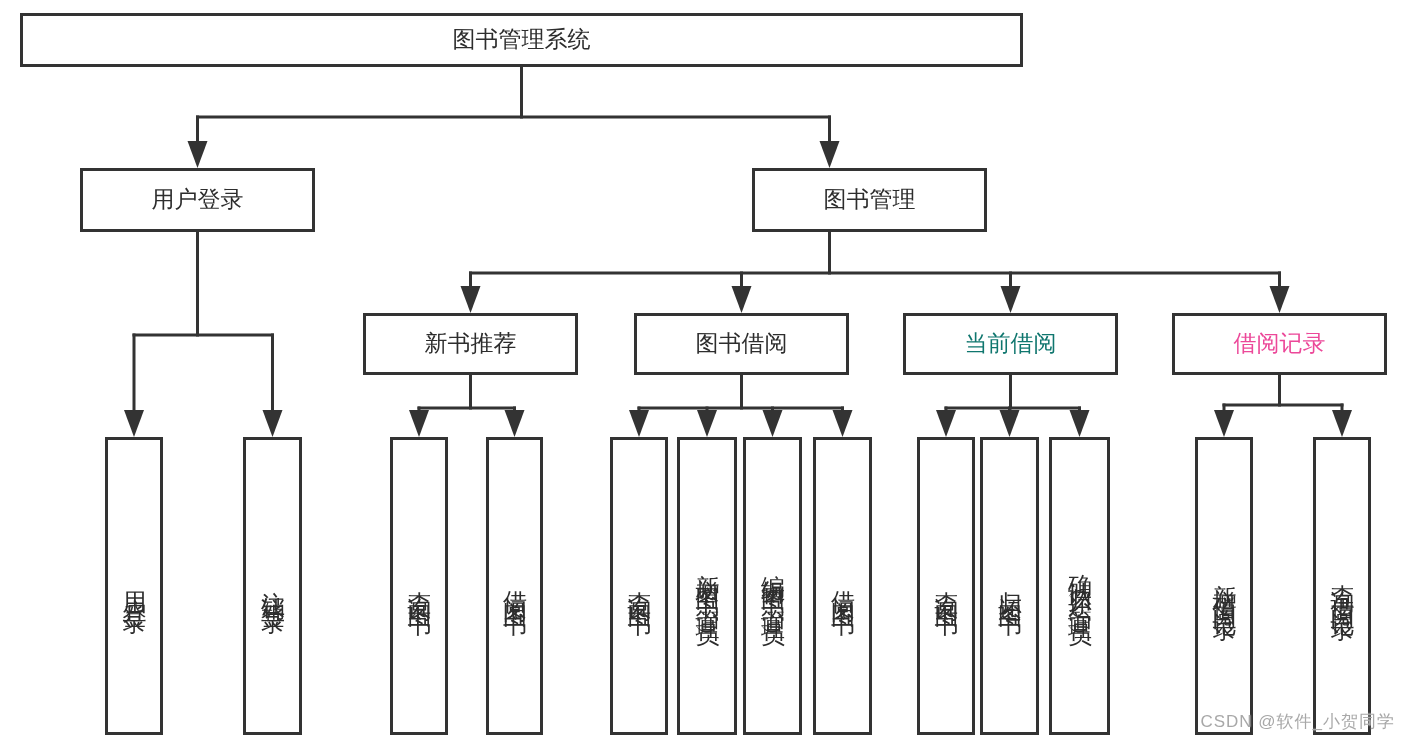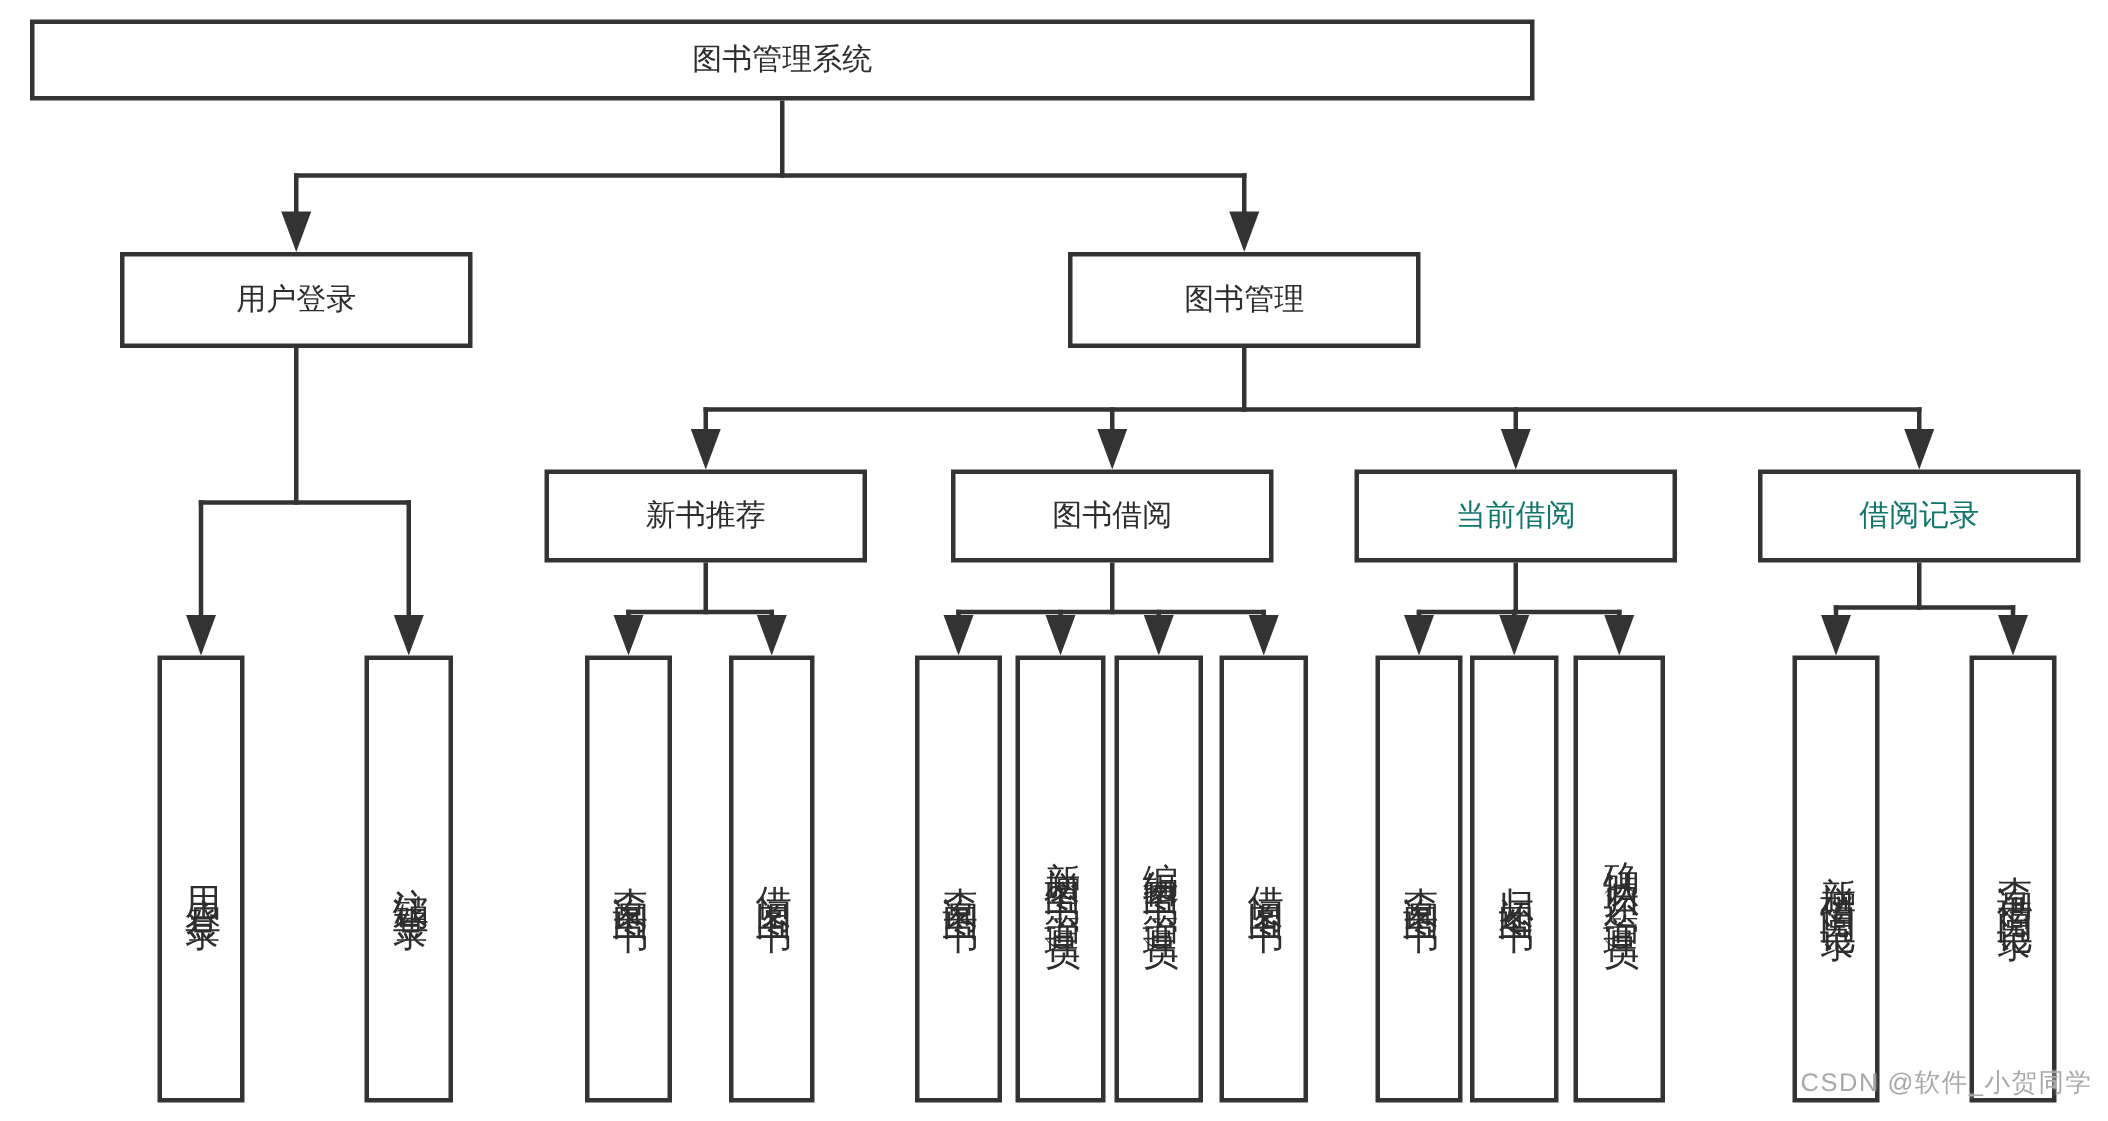--- a/index.html
+++ b/index.html
@@ -24,21 +24,21 @@
   }
   .node {
     position: absolute;
     box-sizing: border-box;
     background: #ffffff;
     border: 3px solid #333333;
     display: flex;
     align-items: center;
     justify-content: center;
     color: #2d2d2d;
-    font-size: 20px;
+    font-size: 23px;
     line-height: 1.2;
     white-space: nowrap;
     text-align: center;
   }
   .node.vertical {
     writing-mode: vertical-rl;
     text-orientation: mixed;
     letter-spacing: 7px;
     font-size: 24px;
     white-space: normal;
@@ -108,25 +108,25 @@
       <line x1="1279.5" y1="375" x2="1279.5" y2="405" stroke="#333333" stroke-width="3" stroke-linecap="square"></line>
       <line x1="1224" y1="405" x2="1342" y2="405" stroke="#333333" stroke-width="3" stroke-linecap="square"></line>
       <line x1="1224" y1="405" x2="1224" y2="412" stroke="#333333" stroke-width="3" stroke-linecap="square"></line>
       <polygon points="1214,410 1234,410 1224,437" fill="#333333"></polygon>
       <line x1="1342" y1="405" x2="1342" y2="412" stroke="#333333" stroke-width="3" stroke-linecap="square"></line>
       <polygon points="1332,410 1352,410 1342,437" fill="#333333"></polygon>
     </svg>
   <div id="nodes">
       <div class="node" style="left: 20px; top: 13px; width: 1003px; height: 54px; border-color: rgb(51, 51, 51); color: rgb(45, 45, 45);">图书管理系统</div>
       <div class="node" style="left: 80px; top: 168px; width: 235px; height: 64px; border-color: rgb(51, 51, 51); color: rgb(45, 45, 45);">用户登录</div>
-      <div class="node" style="left: 712px; top: 168px; width: 235px; height: 64px; border-color: rgb(51, 51, 51); color: rgb(45, 45, 45);">图书管理</div>
+      <div class="node" style="left: 752px; top: 168px; width: 235px; height: 64px; border-color: rgb(51, 51, 51); color: rgb(45, 45, 45);">图书管理</div>
       <div class="node" style="left: 363px; top: 313px; width: 215px; height: 62px; border-color: rgb(51, 51, 51); color: rgb(45, 45, 45);">新书推荐</div>
       <div class="node" style="left: 634px; top: 313px; width: 215px; height: 62px; border-color: rgb(51, 51, 51); color: rgb(45, 45, 45);">图书借阅</div>
       <div class="node" style="left: 903px; top: 313px; width: 215px; height: 62px; border-color: rgb(51, 51, 51); color: #0f766e;">当前借阅</div>
-      <div class="node" style="left: 1172px; top: 313px; width: 215px; height: 62px; border-color: rgb(51, 51, 51); color: #0f766e;">借阅记录</div>
+      <div class="node" style="left: 1172px; top: 313px; width: 215px; height: 62px; border-color: rgb(51, 51, 51); color: #ec4899;">借阅记录</div>
       <div class="node vertical" style="left: 105px; top: 437px; width: 58px; height: 298px; border-color: rgb(51, 51, 51); color: rgb(45, 45, 45);">用户登录</div>
       <div class="node vertical" style="left: 243px; top: 437px; width: 59px; height: 298px; border-color: rgb(51, 51, 51); color: rgb(45, 45, 45);">注销登录</div>
       <div class="node vertical" style="left: 390px; top: 437px; width: 58px; height: 298px; border-color: rgb(51, 51, 51); color: rgb(45, 45, 45);">查询图书</div>
       <div class="node vertical" style="left: 486px; top: 437px; width: 57px; height: 298px; border-color: rgb(51, 51, 51); color: rgb(45, 45, 45);">借阅图书</div>
       <div class="node vertical" style="left: 610px; top: 437px; width: 58px; height: 298px; border-color: rgb(51, 51, 51); color: rgb(45, 45, 45);">查询图书</div>
       <div class="node vertical" style="left: 677px; top: 437px; width: 60px; height: 298px; border-color: rgb(51, 51, 51); color: rgb(45, 45, 45);">新增图书（管理员）</div>
       <div class="node vertical" style="left: 743px; top: 437px; width: 59px; height: 298px; border-color: rgb(51, 51, 51); color: rgb(45, 45, 45);">编辑图书（管理员）</div>
       <div class="node vertical" style="left: 813px; top: 437px; width: 59px; height: 298px; border-color: rgb(51, 51, 51); color: rgb(45, 45, 45);">借阅图书</div>
       <div class="node vertical" style="left: 917px; top: 437px; width: 58px; height: 298px; border-color: rgb(51, 51, 51); color: rgb(45, 45, 45);">查询图书</div>
       <div class="node vertical" style="left: 980px; top: 437px; width: 59px; height: 298px; border-color: rgb(51, 51, 51); color: rgb(45, 45, 45);">归还图书</div>

